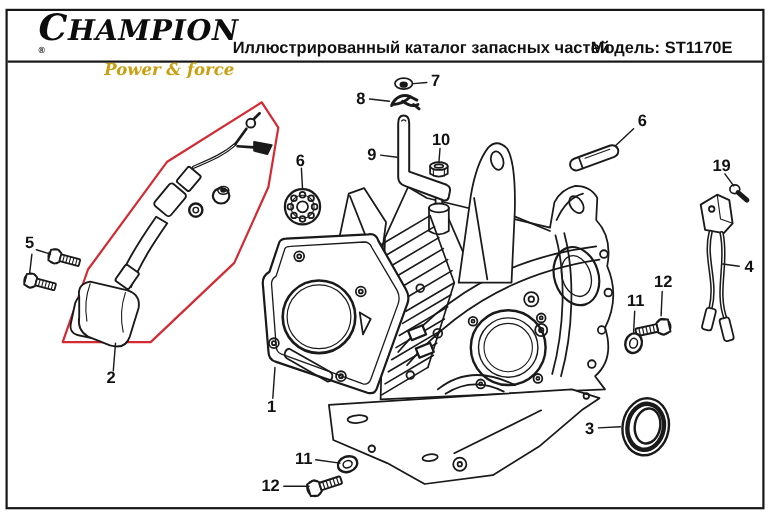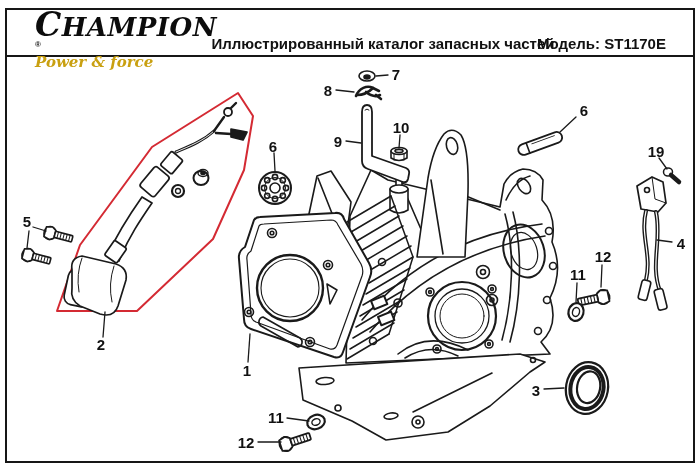--- a/index.html
+++ b/index.html
@@ -6,21 +6,21 @@
   #page{position:relative;width:700px;height:469px;background:#fff;overflow:hidden;
         font-family:"Liberation Sans",sans-serif;color:#111;}
   #frame{position:absolute;left:5px;top:8px;width:686px;height:451px;border:2px solid #161616;}
   #header{position:absolute;left:7px;top:10px;width:686px;height:45px;border-bottom:2px solid #161616;}
   .logo{position:absolute;left:28px;top:2px;width:180px;}
   .brand{display:inline-block;font-family:"DejaVu Serif",serif;font-weight:bold;font-style:italic;
          font-size:26px;line-height:26px;letter-spacing:.5px;color:#0c0c0c;}
   .brand::first-letter{font-size:33px;}
   .reg{font-size:8px;vertical-align:top;font-weight:bold;}
   .tagline{font-family:"DejaVu Serif",serif;font-weight:bold;font-style:italic;
-           font-size:15px;color:#c9a011;text-align:left;margin-top:-5px;padding-right:2px;}
+           font-size:15px;color:#c9a011;text-align:right;margin-top:-5px;padding-right:2px;}
   .cat-title{position:absolute;left:376px;top:25px;transform:translateX(-50%);
              font-size:15px;font-weight:bold;white-space:nowrap;}
   .model{position:absolute;left:530px;top:25px;font-size:15px;font-weight:bold;white-space:nowrap;}
   #diagram-svg{position:absolute;left:0;top:0;}
   .plabel{position:absolute;transform:translate(-50%,-50%);font-size:15px;font-weight:bold;
           color:#111;line-height:15px;}
 </style>
 </head>
 <body>
 

